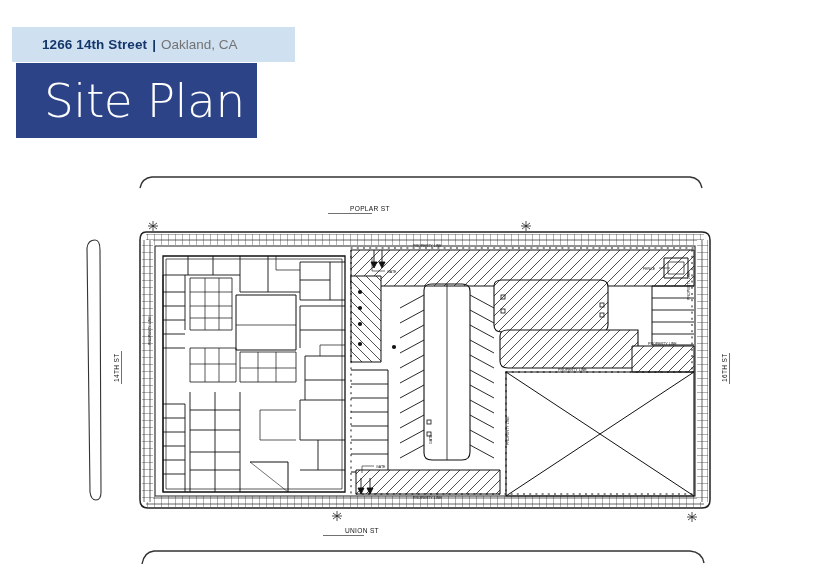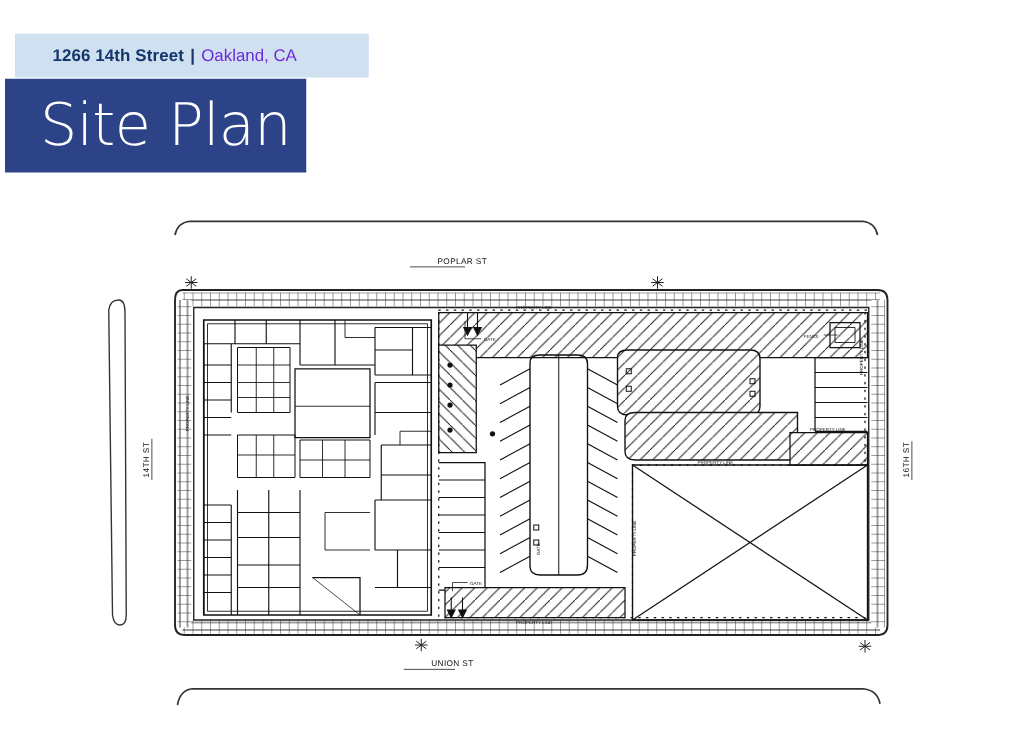--- a/index.html
+++ b/index.html
@@ -38,27 +38,27 @@
   }
   #address-band .addr-sep {
     font-size: 13.5px;
     font-weight: bold;
     color: #14366b;
     margin: 0 5px;
   }
   #address-band .addr-city {
     font-size: 13.5px;
     font-weight: normal;
-    color: #6d28d9;
+    color: #737373;
     white-space: nowrap;
   }
 
   #title-band {
     position: absolute;
-    left: 4px;
+    left: 16px;
     top: 63px;
     width: 241px;
     height: 75px;
     background: #2c4387;
     display: flex;
     align-items: center;
     box-sizing: border-box;
     padding-left: 28px;
   }
   #title-band .title-text {

